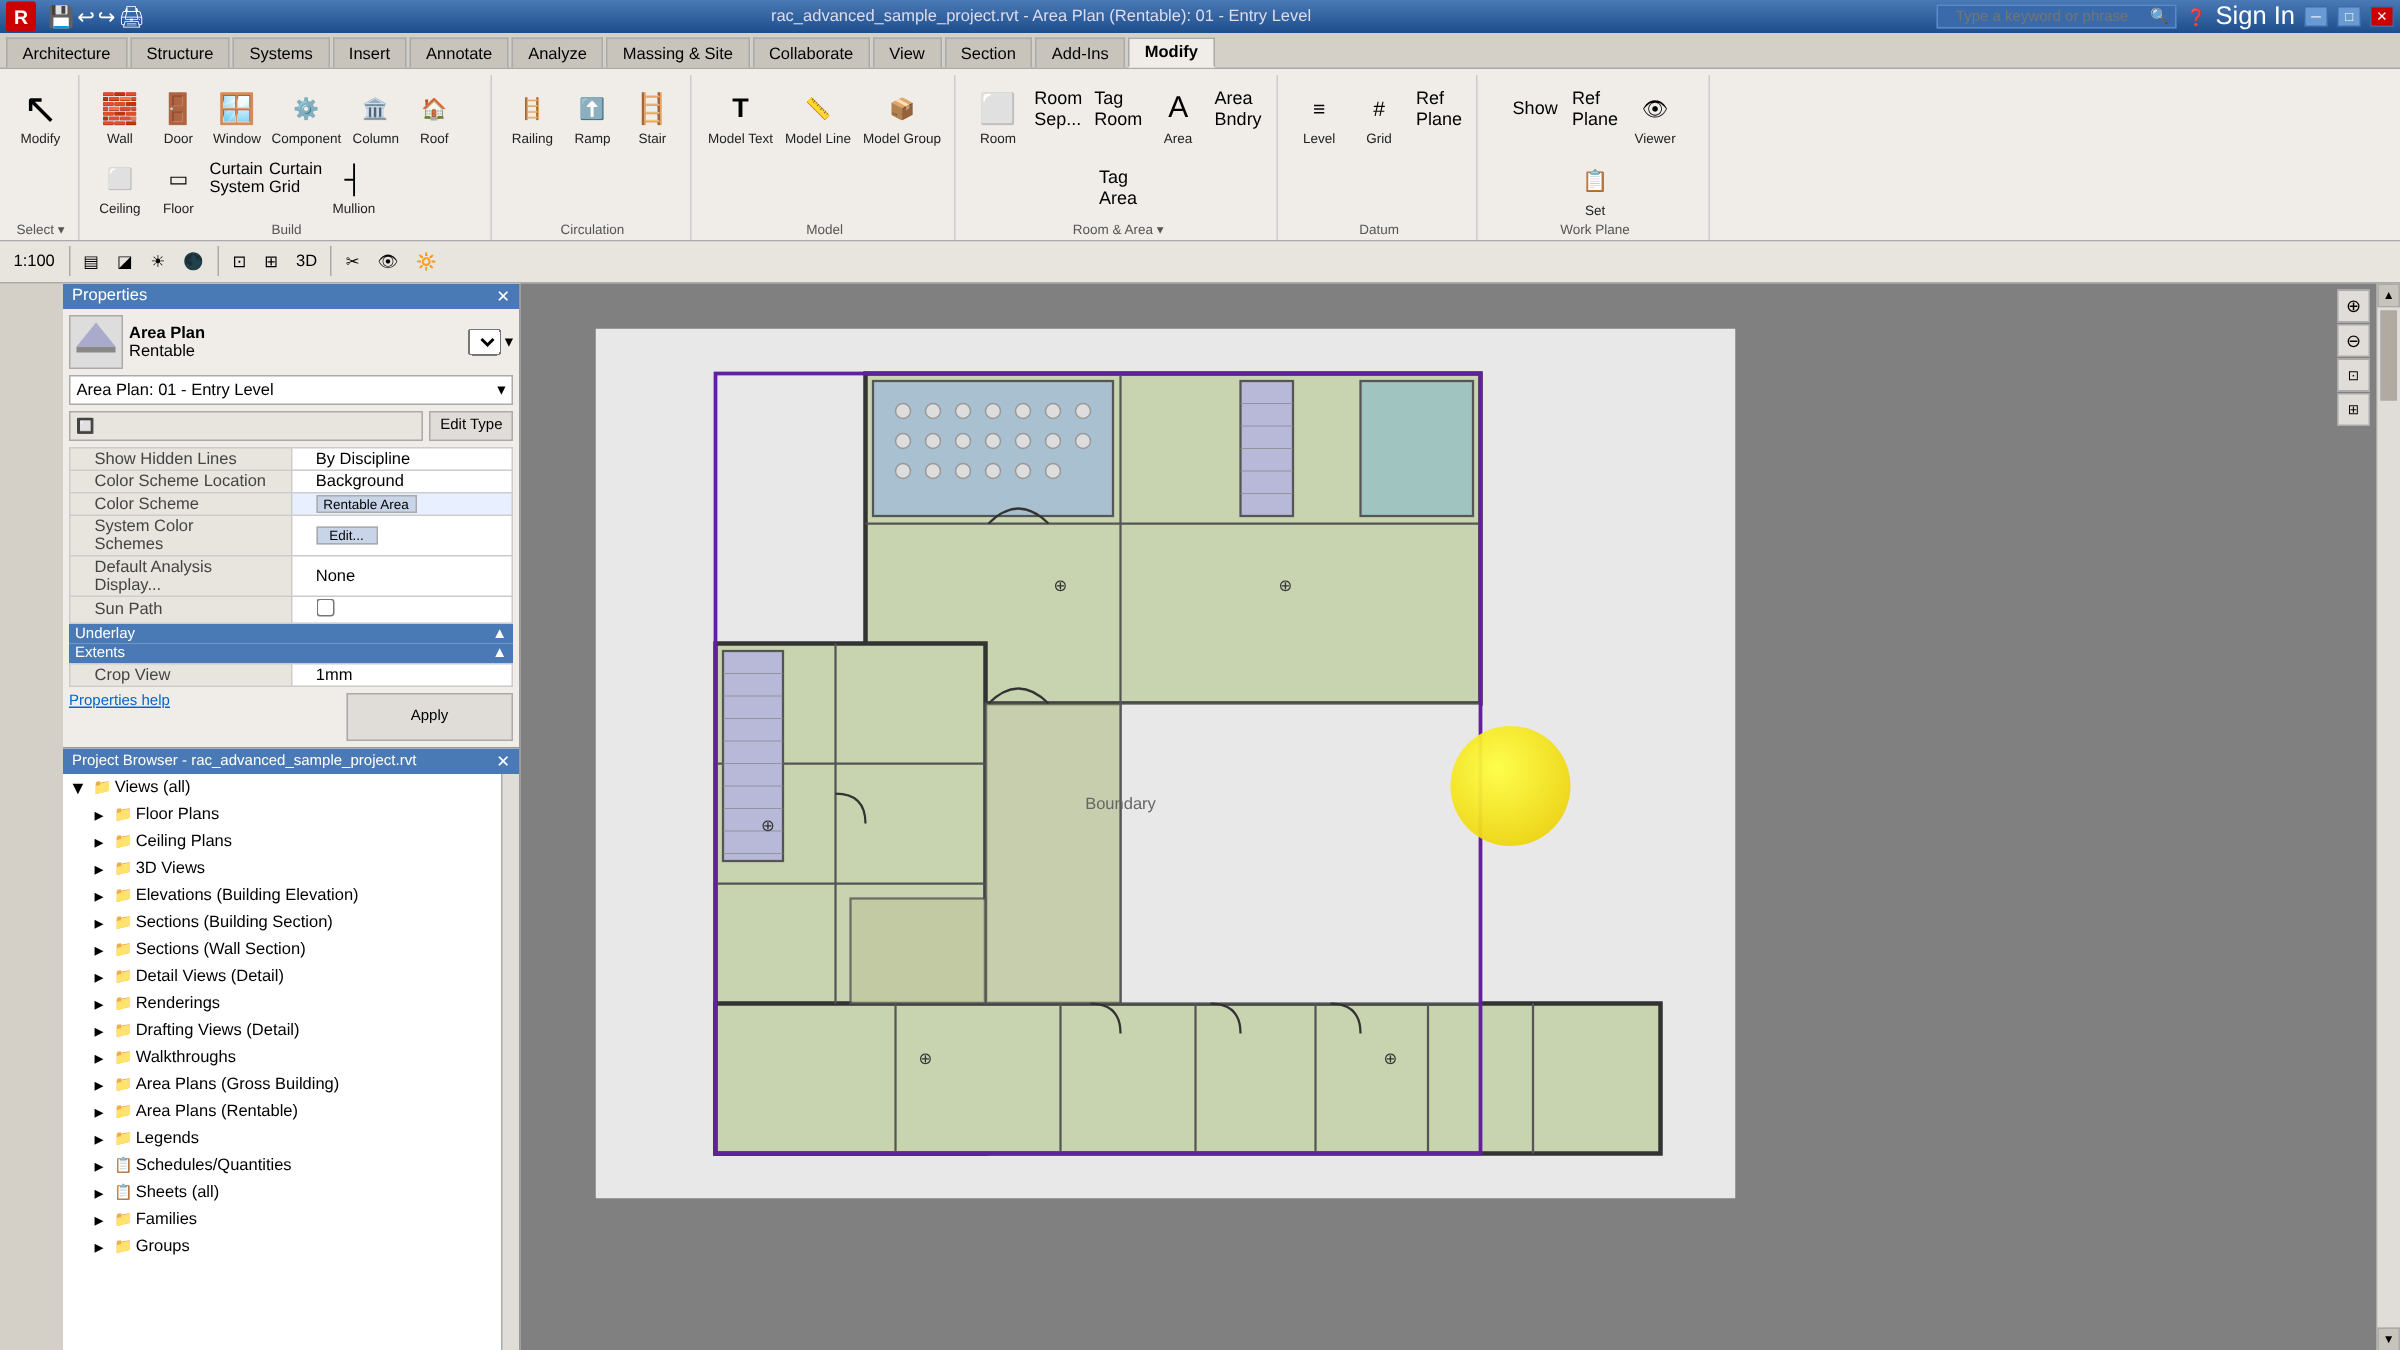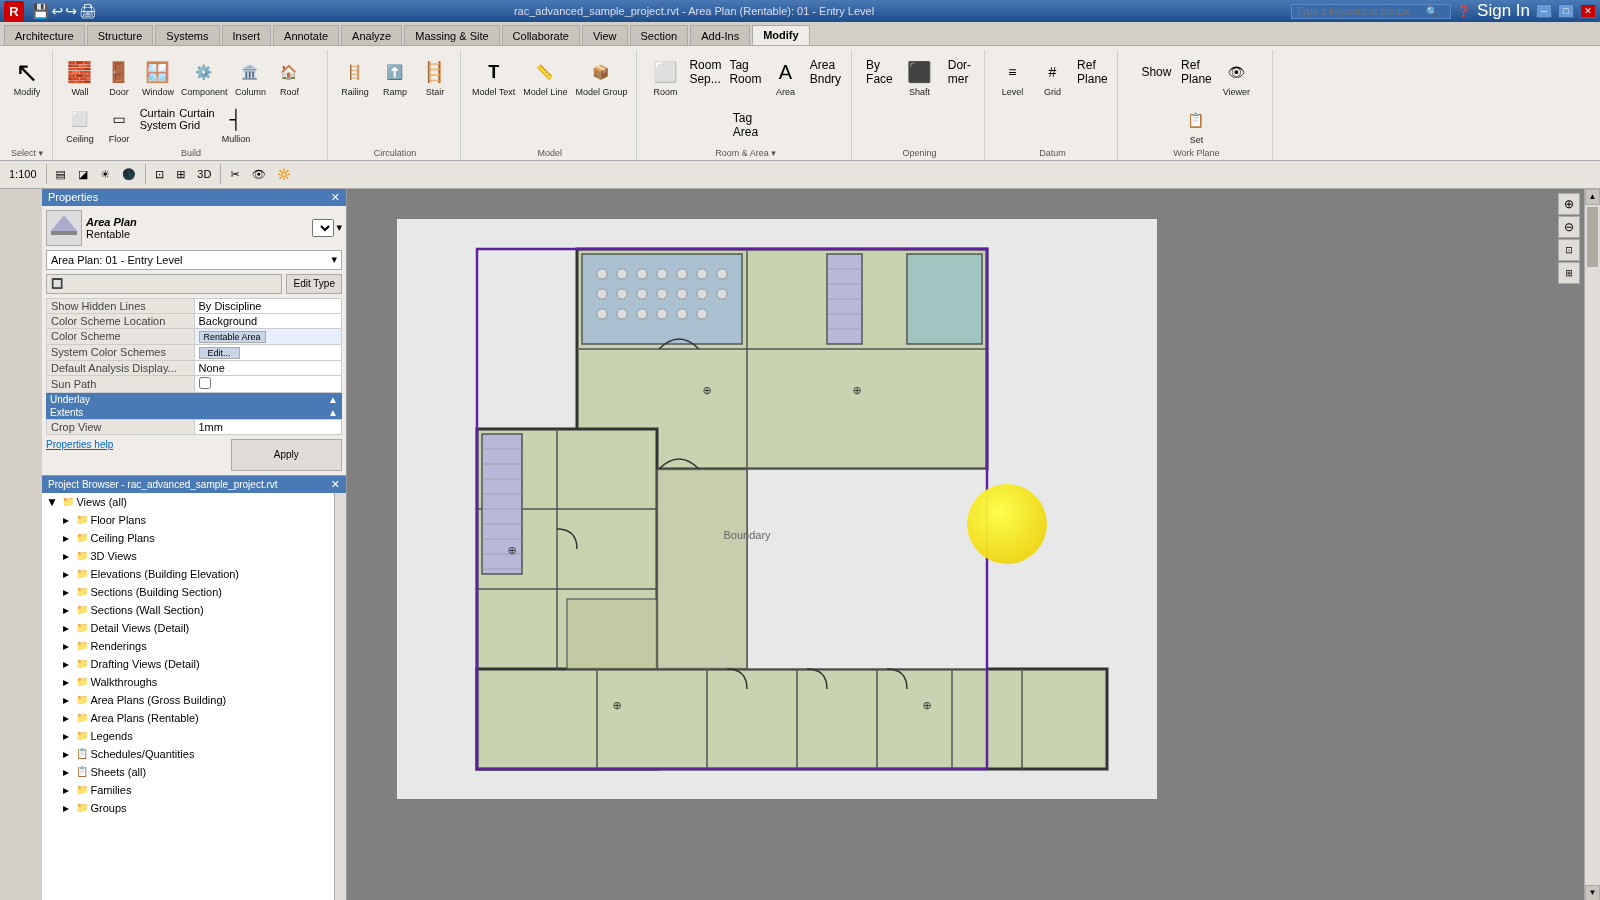--- a/index.html
+++ b/index.html
@@ -46,21 +46,21 @@
 
     
     #left-panel { width: 305px; background: #f0ede8; border-right: 1px solid #999; display: flex; flex-direction: column; overflow: hidden; }
     #properties-panel { flex: 0 0 auto; border-bottom: 1px solid #999; }
     #properties-header { background: #4a7ab5; color: white; padding: 2px 6px; display: flex; align-items: center; justify-content: space-between; }
     #properties-body { padding: 4px; }
     .prop-type-row { display: flex; align-items: center; gap: 4px; margin-bottom: 4px; }
     .prop-type-icon { width: 36px; height: 36px; background: #ddd; border: 1px solid #aaa; display: flex; align-items: center; justify-content: center; font-size: 18px; }
     .prop-dropdown { width: 100%; height: 20px; background: white; border: 1px solid #aaa; display: flex; align-items: center; justify-content: space-between; padding: 0 4px; margin-bottom: 4px; cursor: pointer; }
     .prop-table { width: 100%; border-collapse: collapse; }
-    .prop-table td { border: 1px solid #ccc; padding: 1px 4px; vertical-align: middle; }
+    .prop-table td { border: 1px solid #ccc; padding: 1px 16px; vertical-align: middle; }
     .prop-table .prop-label { background: #e8e4de; color: #444; width: 50%; }
     .prop-table .prop-val { background: white; }
     .prop-section-header { background: #4a7ab5; color: white; padding: 1px 4px; cursor: pointer; display: flex; align-items: center; justify-content: space-between; }
     .prop-section-header span { font-size: 10px; }
     .prop-actions { display: flex; gap: 4px; margin-top: 4px; }
     .prop-btn { flex: 1; height: 32px; background: #e0ddd8; border: 1px solid #aaa; cursor: pointer; font-size: 10px; }
 
     
     #project-browser { flex: 1; overflow: hidden; display: flex; flex-direction: column; }
     #pb-header { background: #4a7ab5; color: white; padding: 2px 6px; display: flex; align-items: center; justify-content: space-between; }
@@ -101,21 +101,21 @@
     <div style="width:20px;height:20px;background:#c00;color:white;display:flex;align-items:center;justify-content:center;font-weight:bold;font-size:13px;border-radius:2px;">R</div>
     <div style="display:flex;gap:2px;margin-left:4px;">
       <span style="color:white;font-size:14px;cursor:pointer;">💾</span>
       <span style="color:white;font-size:14px;cursor:pointer;">↩</span>
       <span style="color:white;font-size:14px;cursor:pointer;">↪</span>
       <span style="color:white;font-size:14px;cursor:pointer;">🖨</span>
     </div>
   </div>
   <div id="titlebar-center">rac_advanced_sample_project.rvt - Area Plan (Rentable): 01 - Entry Level</div>
   <div id="titlebar-right" style="display:flex;align-items:center;gap:6px;">
-    <div style="display:flex;align-items:center;background:#3a6aaa;border:1px solid #5a8acc;padding:1px 4px;width:160px;">
+    <div style="display:flex;align-items:center;background:#3a6aaa;border:1px solid #5a8acc;padding:1px 4px;width:160px;justify-content:flex-end;">
       <input type="text" style="background: transparent; border: none; color: white; font-size: 10px; width: 130px; outline: none;" placeholder="Type a keyword or phrase">
       <span style="color:white;font-size:10px;">🔍</span>
     </div>
     <span style="color:white;cursor:pointer;font-size:11px;">❓</span>
     <span style="color:white;cursor:pointer;font-size:17px;">Sign In</span>
     <div class="title-btn">─</div>
     <div class="title-btn">□</div>
     <div class="title-btn" style="background:#c00;">✕</div>
   </div>
 </div>
@@ -250,35 +250,20 @@
         <div class="ribbon-btn">
             <div class="ribbon-icon" style="font-size:12px;">Area<br>Bndry</div>
           </div>
         <div class="ribbon-btn">
             <div class="ribbon-icon" style="font-size:12px;">Tag<br>Area</div>
           </div>
       </div>
       <div class="ribbon-group-label">Room &amp; Area ▾</div>
     </div>
 
-    <div class="ribbon-group">
-      <div class="ribbon-group-items">
-        <div class="ribbon-btn">
-            <div class="ribbon-icon" style="font-size:12px;">By<br>Face</div>
-          </div>
-        <div class="ribbon-btn">
-            <div class="ribbon-icon" style="font-size:20px;">⬛</div>
-            <div class="ribbon-btn-label">Shaft</div>
-          </div>
-        <div class="ribbon-btn">
-            <div class="ribbon-icon" style="font-size:12px;">Dor-<br>mer</div>
-          </div>
-      </div>
-      <div class="ribbon-group-label">Opening</div>
-    </div>
 
     <div class="ribbon-group">
       <div class="ribbon-group-items">
         <div class="ribbon-btn">
             <div class="ribbon-icon" style="font-size:14px;">≡</div>
             <div class="ribbon-btn-label">Level</div>
           </div>
         <div class="ribbon-btn">
             <div class="ribbon-icon" style="font-size:14px;">#</div>
             <div class="ribbon-btn-label">Grid</div>
@@ -340,21 +325,21 @@
       </div>
       <div id="properties-body">
         <div class="prop-type-row">
           <div class="prop-type-icon">
             <svg width="30" height="30" viewBox="0 0 30 30">
                 <rect x="2" y="18" width="26" height="4" fill="#888"></rect>
                 <polygon points="15,2 28,18 2,18" fill="#aac"></polygon>
               </svg>
           </div>
           <div>
-            <div style="font-weight:bold;font-style:italic;">Area Plan</div>
+            <div style="font-weight:bold;">Area Plan</div>
             <div>Rentable</div>
           </div>
           <div style="margin-left:auto;display:flex;gap:2px;align-items:center;">
             <select style="font-size:10px;height:18px;max-width:60px;"></select>
             <span>▾</span>
           </div>
         </div>
         <div class="prop-dropdown">
           <span>Area Plan: 01 - Entry Level</span>
           <span>▾</span>

